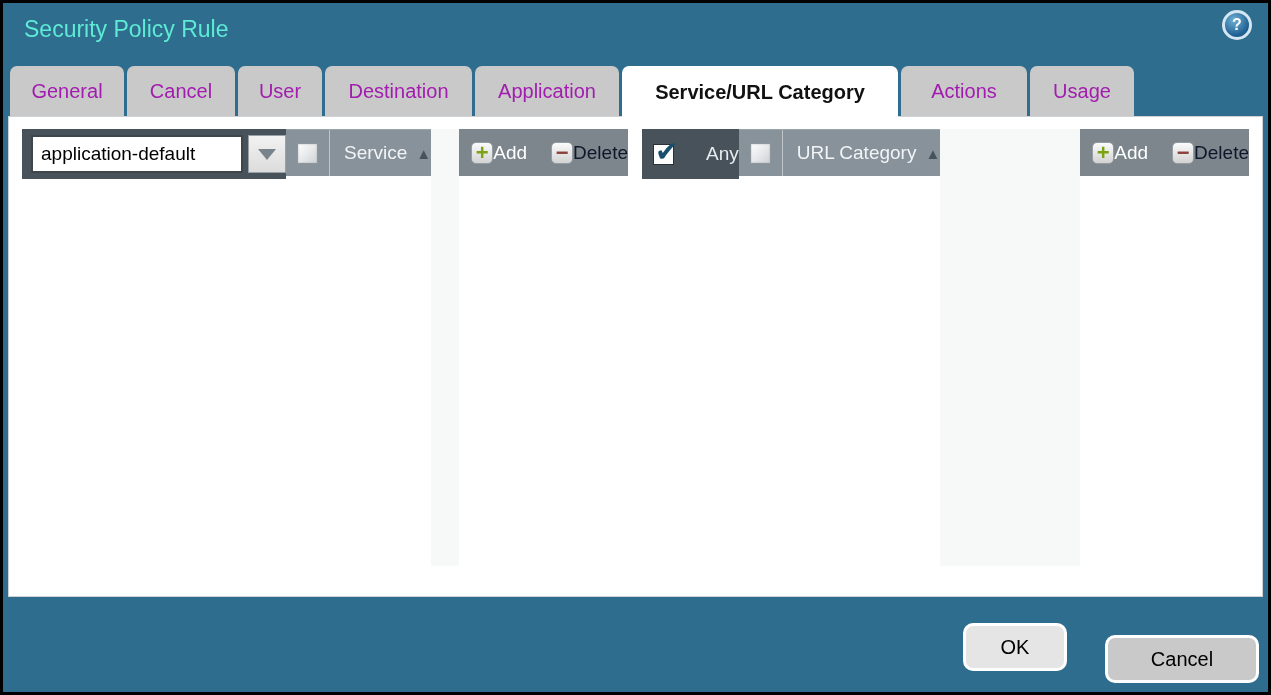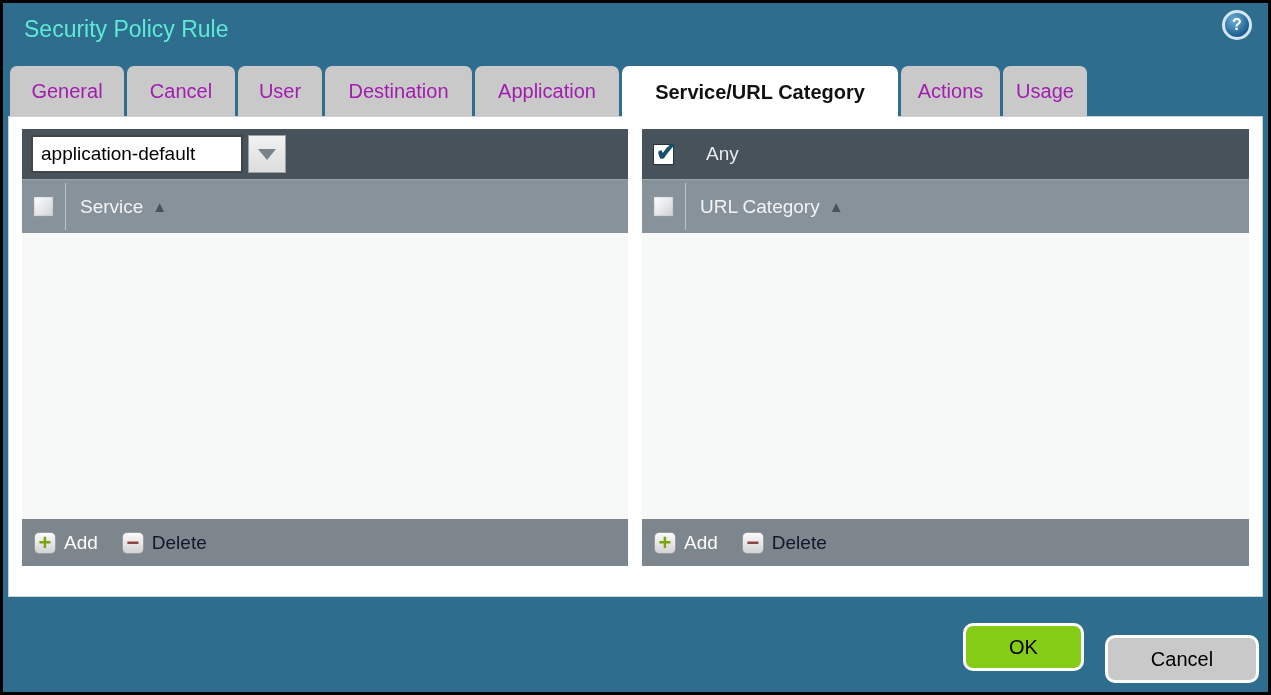--- a/index.html
+++ b/index.html
@@ -46,31 +46,31 @@
     background:#FFFFFF; color:#111; font-weight:bold; height:52px;
   }
 
   
   .content {
     position:absolute; left:5px; top:113px; width:1255px; height:481px;
     background:#FFFFFF; border:1px solid #ccd2d5; z-index:1;
   }
   .panel {
     position:absolute; top:12px; height:437px;
-    display:flex; flex-direction:column;
+    display:flex; flex-direction:row;
   }
   .panel-left  { left:13px;  width:606px; }
   .panel-right { left:633px; width:607px; }
 
   .panel-top {
     height:50px; background:#47525A; flex:0 0 auto;
     display:flex; align-items:center; padding-left:9px;
   }
   .col-header {
-    height:54px; background:#87929A; flex:0 0 auto;
+    height:47px; background:#87929A; flex:0 0 auto;
     border-top:1px solid #9aa4ab;
     display:flex; align-items:center; padding-left:11px;
     cursor:pointer;
   }
   .panel-body { flex:1 1 auto; background:#F7F8F8; }
   .panel-footer {
     height:47px; background:#7D868D; flex:0 0 auto;
     display:flex; align-items:center; padding-left:12px;
   }
 
@@ -129,53 +129,53 @@
   .foot-btn + .foot-btn { margin-left:24px; }
   .mini-icon {
     width:22px; height:22px; border-radius:5px;
     background:linear-gradient(#fbfbfb,#d3d3d3);
     border:1px solid #959ca2;
     display:flex; align-items:center; justify-content:center;
     font-weight:bold;
   }
   .plus-glyph  { color:#7CA312; font-size:22px; line-height:20px; font-weight:900; }
   .minus-glyph { color:#8A423C; font-size:22px; line-height:18px; font-weight:900; }
-  .foot-label  { margin-left:8px; font-size:19px; color:#ffffff; }
+  .foot-label  { font-size:19px; color:#ffffff; }
   .foot-btn.disabled .foot-label { color:#0f172a; }
   .foot-btn.disabled { cursor:default; }
 
   
   .btn {
     position:absolute; height:48px; border-radius:10px;
     border:3px solid #ffffff; color:#000;
     font-size:20px; font-family:inherit;
     display:flex; align-items:center; justify-content:center;
     cursor:pointer;
   }
-  .btn-ok     { left:960px; top:620px; width:121px; background:#84cc16; }
+  .btn-ok     { left:960px; top:620px; width:104px; background:#e5e5e5; }
   .btn-cancel { left:1102px; top:632px; width:154px; background:#C9C9C9; }
 </style>
 </head>
 <body>
 
 <div class="screen">
   <div class="dialog">
 
     <div class="title">Security Policy Rule</div>
     <div class="help-icon">?</div>
 
     <div class="tabs">
       <div class="tab" style="width:114px">General</div>
       <div class="tab" style="width:108px">Cancel</div>
       <div class="tab" style="width:84px">User</div>
       <div class="tab" style="width:147px">Destination</div>
       <div class="tab" style="width:144px">Application</div>
       <div class="tab active" style="width:276px">Service/URL Category</div>
-      <div class="tab" style="width:99px">Actions</div>
-      <div class="tab" style="width:84px">Usage</div>
+      <div class="tab" style="width:126px">Actions</div>
+      <div class="tab" style="width:104px">Usage</div>
     </div>
 
     <div class="content">
 
       <section class="panel panel-left">
         <div class="panel-top">
           <div class="combo">
             <div class="combo-input">application-default</div>
             <div class="combo-btn">
               <span class="tri-down"></span>

